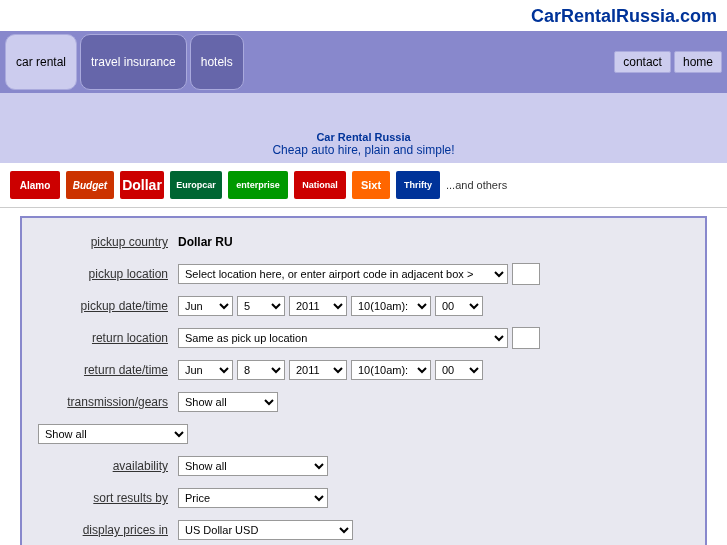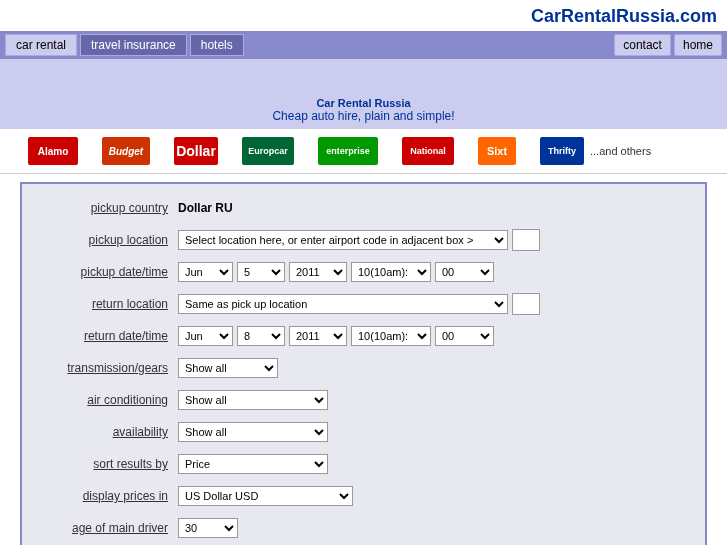--- a/index.html
+++ b/index.html
@@ -20,24 +20,24 @@
       display: flex;
       align-items: center;
       padding: 3px 5px;
       justify-content: space-between;
     }
     .nav-left, .nav-right { display: flex; gap: 3px; }
     .nav-btn {
       background: #6666aa;
       color: #fff;
       border: 1px solid #aaaadd;
-      padding: 3px 10px;
+      padding: 20px 10px;
       font-size: 12px;
       cursor: pointer;
-      border-radius: 0;
+      border-radius: 10px;
     }
     .nav-btn.active {
       background: #ccccee;
       color: #000;
     }
     .nav-btn-right {
       background: #ccccee;
       color: #000;
       border: 1px solid #aaaadd;
       padding: 3px 8px;
@@ -68,21 +68,20 @@
     .partner-logo {
       height: 28px;
       display: flex;
       align-items: center;
       justify-content: center;
       font-size: 10px;
       font-weight: bold;
       border-radius: 2px;
       padding: 11px 5px;
       color: #fff;
-      margin-left: 18px;
     }
     .logo-alamo { background: #cc0000; width: 50px; }
     .logo-budget { background: #cc3300; width: 48px; font-style: italic; }
     .logo-dollar { background: #cc0000; width: 44px; font-size: 14px; }
     .logo-europcar { background: #006633; width: 52px; font-size: 9px; }
     .logo-enterprise { background: #009900; width: 60px; font-size: 9px; }
     .logo-national { background: #cc0000; width: 52px; font-size: 9px; }
     .logo-sixt { background: #ff6600; width: 38px; font-size: 11px; }
     .logo-thrifty { background: #003399; width: 44px; font-size: 9px; }
     .logo-others { color: #333; font-size: 11px; }
@@ -137,21 +136,21 @@
       width: 28px;
       height: 22px;
       border: 1px solid #999;
       background: #fff;
     }
 
     .date-select-month { width: 55px; }
     .date-select-day { width: 48px; }
     .date-select-year { width: 58px; }
     .date-select-hour { width: 80px; }
-    .date-select-min { width: 59px; }
+    .date-select-min { width: 48px; }
 
     .return-location-select { width: 330px; }
 
     .transmission-select { width: 100px; }
     .ac-select { width: 150px; }
     .avail-select { width: 150px; }
     .sort-select { width: 150px; }
     .currency-select { width: 175px; }
     .age-select { width: 60px; }
 
@@ -283,21 +282,20 @@
     <div class="form-control">
       <select class="transmission-select">
         <option>Show all</option>
         <option>Automatic</option>
         <option>Manual</option>
       </select>
     </div>
   </div>
 
   <div class="form-row">
-    <div class="form-label">air conditioning</div>
     <div class="form-control">
       <select class="ac-select">
         <option>Show all</option>
         <option>With A/C</option>
         <option>Without A/C</option>
       </select>
     </div>
   </div>
 
   <div class="form-row">

